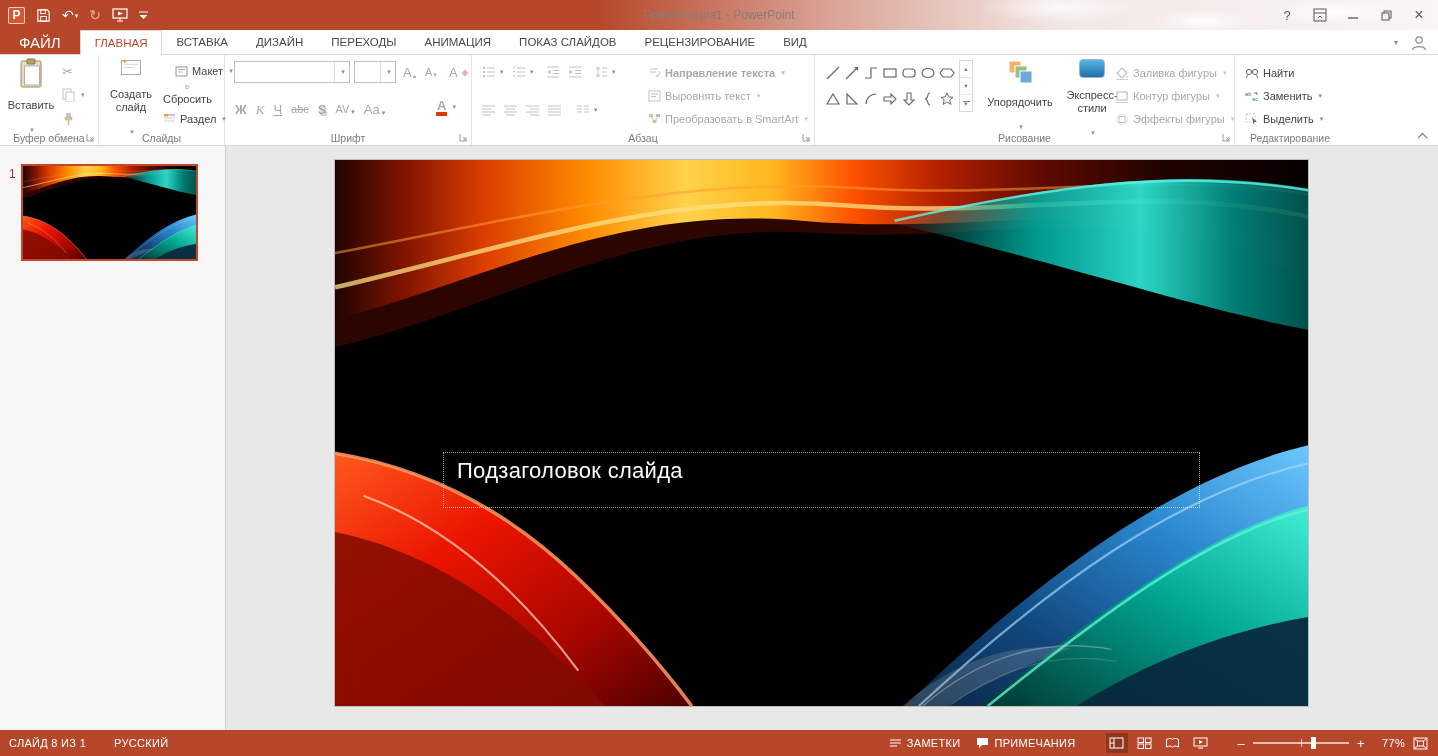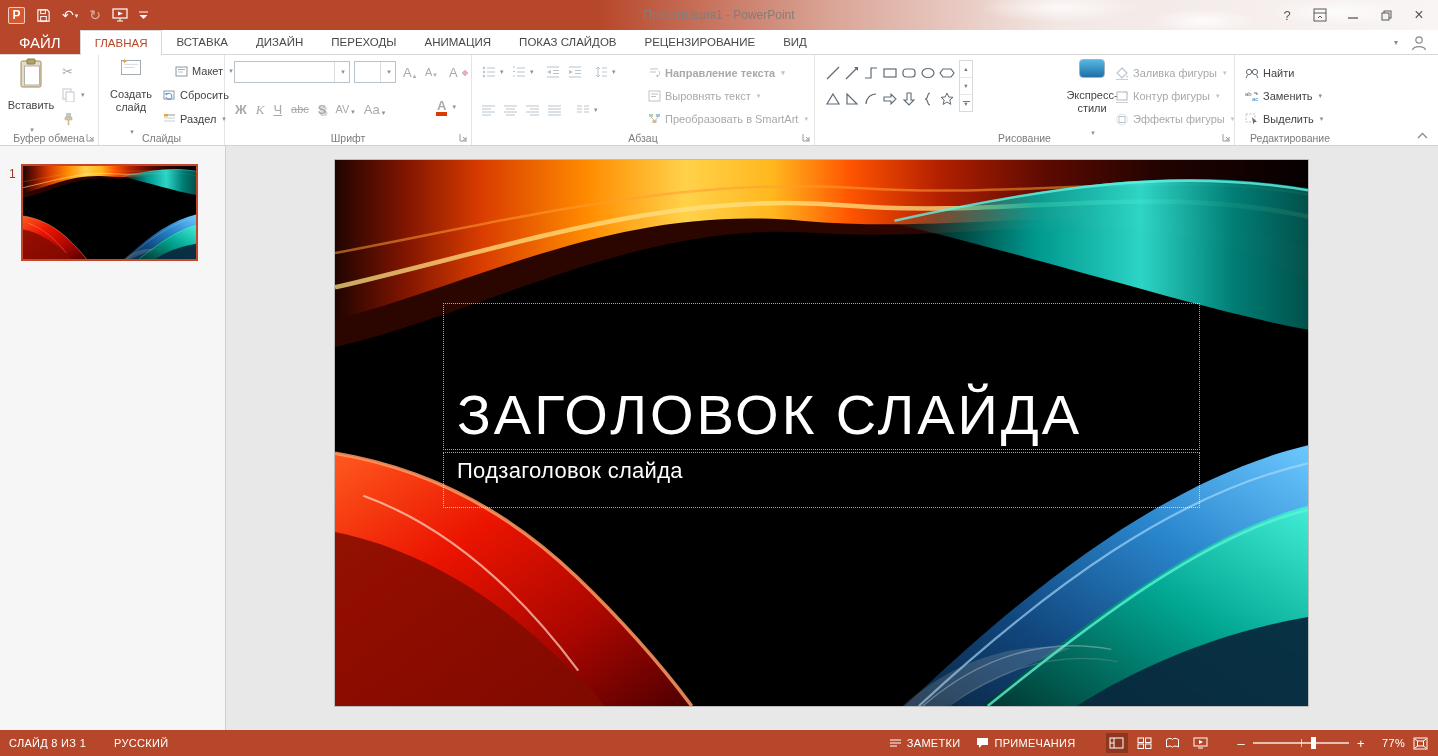--- a/index.html
+++ b/index.html
@@ -322,21 +322,21 @@
       </div>
       <div class="smallrow" style="left:76px;top:6px;">
         <svg class="i" width="13" height="11" viewBox="0 0 13 11">
             <rect x="1" y="1" width="11" height="9" fill="#fff" stroke="#8a97a3"></rect>
             <line x1="3" y1="3.5" x2="10" y2="3.5" stroke="#e8a33d"></line>
             <line x1="3" y1="6" x2="8" y2="6" stroke="#b8c2ca"></line>
           </svg>
         <span>Макет</span>
         <span class="dd">▾</span>
       </div>
-      <div class="smallrow" style="left:64px;top:30px;">
+      <div class="smallrow" style="left:64px;top:30px;flex-direction:column;">
         <svg class="i" width="13" height="12" viewBox="0 0 13 12">
             <rect x="1" y="2" width="10" height="8" fill="#fff" stroke="#8a97a3"></rect>
             <path d="M4,5 a3,3 0 1 1 -1,3" fill="none" stroke="#3a84c8"></path>
             <polygon points="2.2,4 4.8,4.6 3,6.4" fill="#3a84c8"></polygon>
           </svg>
         <span>Сбросить</span>
       </div>
       <div class="smallrow" style="left:64px;top:54px;">
         <svg class="i" width="13" height="12" viewBox="0 0 13 12">
             <line x1="1" y1="2" x2="12" y2="2" stroke="#8a97a3"></line>
@@ -627,20 +627,29 @@
             <span>▴</span>
           </div>
         <div>
             <span>▾</span>
           </div>
         <div>
             <span style="width:7px;border-top:1px solid #777;"></span>
             <span>▾</span>
           </div>
       </div>
+      <div class="bigbtn" style="left:168px;top:4px;width:74px;height:80px;">
+        <svg class="i" width="26" height="26" viewBox="0 0 26 26">
+            <rect x="2" y="2" width="12" height="12" fill="#F6B26B" stroke="#fff"></rect>
+            <rect x="8" y="7" width="12" height="12" fill="#93C47D" stroke="#fff"></rect>
+            <rect x="13" y="12" width="12" height="12" fill="#6FA8DC" stroke="#fff"></rect>
+          </svg>
+        <span>Упорядочить</span>
+        <span class="dd">▾</span>
+      </div>
       <div class="bigbtn" style="left:246px;top:4px;width:62px;height:80px;">
         <span class="ql-icon"></span>
         <span style="width:60px;">Экспресс-стили</span>
         <span class="dd">▾</span>
       </div>
       <div class="smallrow dis" style="left:300px;top:8px;">
         <svg class="i" width="14" height="13" viewBox="0 0 14 13">
             <path d="M7,1 L12,6 L7,11 L2,6 Z" fill="none" stroke="#b9c3cc" stroke-width="1.1"></path>
             <path d="M12,8 q1.5,2 0,3 q-1.5,-1 0,-3" fill="#b9c3cc"></path>
             <rect x="1" y="12" width="12" height="1.5" fill="#c9ced4"></rect>
@@ -720,23 +729,20 @@
         </svg>
     </div>
   </div>
   <div class="splitter"></div>
 
   <div class="editor">
     <div class="slide">
       <svg class="art" viewBox="0 0 960 540" preserveAspectRatio="none">
           <use href="#slide-art"></use>
         </svg>
-      <div class="ph ph-title">
-        <span class="txt">ЗАГОЛОВОК СЛАЙДА</span>
-      </div>
       <div class="ph ph-sub">
         <span class="txt">Подзаголовок слайда</span>
       </div>
     </div>
   </div>
 
   <div class="statusbar">
     <span class="sb-item sb-left1">
         <span>СЛАЙД 8 ИЗ 1</span>
       </span>

